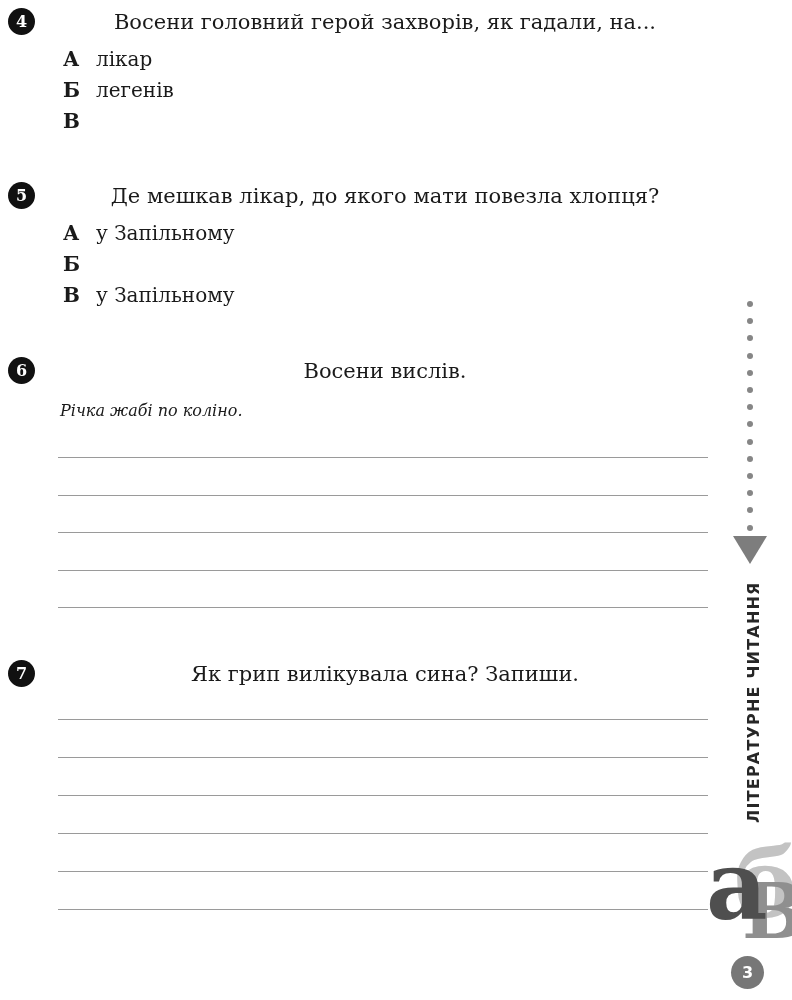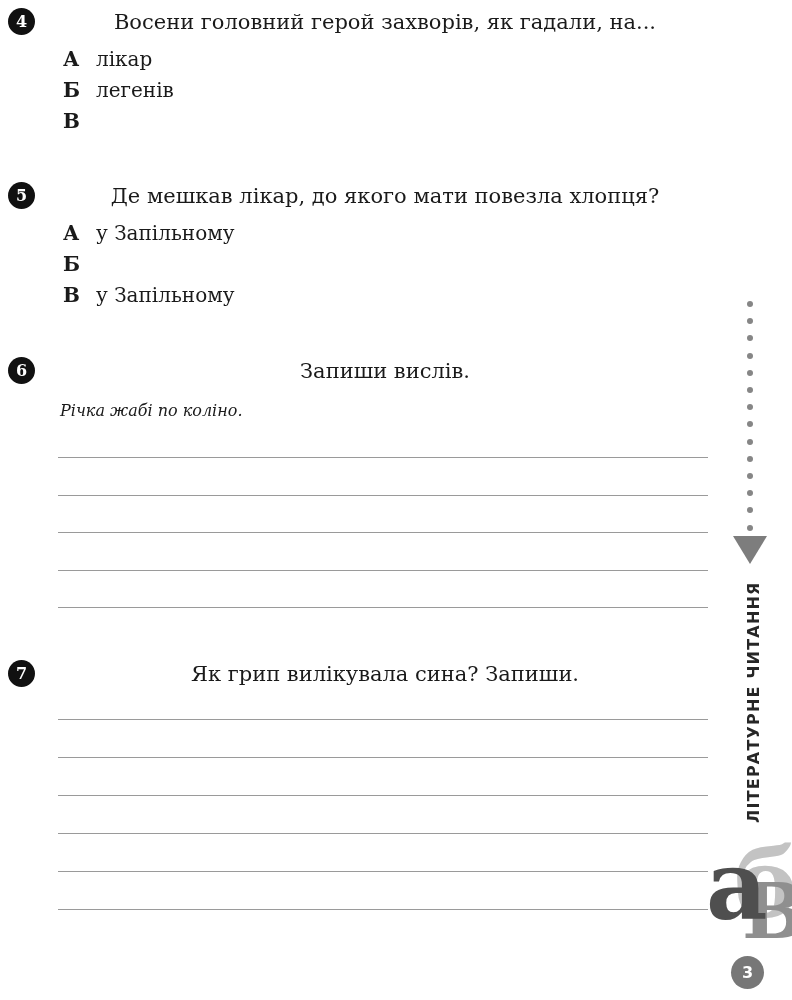--- a/index.html
+++ b/index.html
@@ -112,21 +112,21 @@
         </li>
         <li class="option-row">
           <span class="opt-letter">В</span>
           <span class="opt-text">у Запільному</span>
         </li>
       </ul>
   </section>
 
   <section class="question q6">
     <div class="qbadge">6</div>
-    <p class="qtitle">Запиши вислів.</p>
+    <p class="qtitle">Восени вислів.</p>
     <p class="qitalic">Річка жабі по коліно.</p>
   </section>
   <div class="write-lines lines-q6">
       <div class="wline" style="top: 0px;"></div>
       <div class="wline" style="top: 37.5px;"></div>
       <div class="wline" style="top: 75px;"></div>
       <div class="wline" style="top: 112.5px;"></div>
       <div class="wline" style="top: 150px;"></div>
     </div>
 

